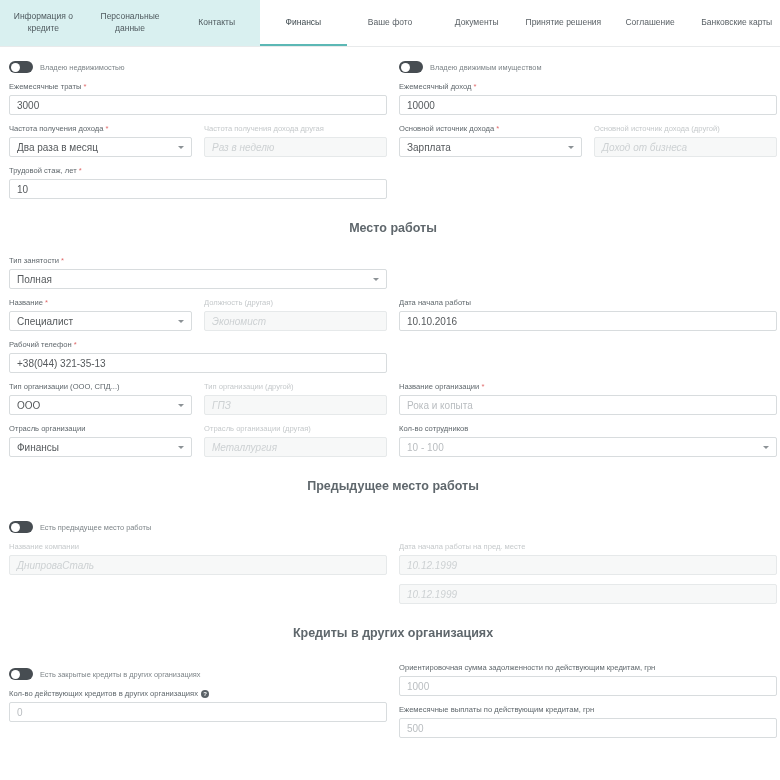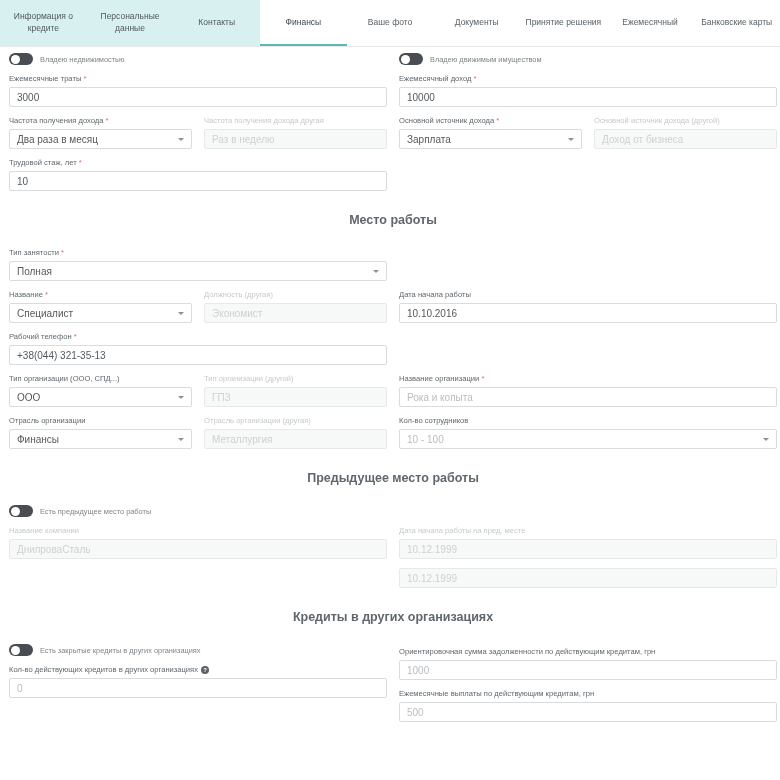--- a/index.html
+++ b/index.html
@@ -87,40 +87,41 @@
     color: #55595c;
     padding: 0 7px;
     outline: none;
     display: flex;
     align-items: center;
   }
   .control.disabled {
     background: #f7f8f8;
     border-color: #e6e9ea;
     color: #cdd1d3;
+    font-style: italic;
   }
   .control.ph { color: #b9bdc0; }
   .control.select {
     justify-content: space-between;
     cursor: pointer;
   }
   .caret {
     width: 0; height: 0;
     border-left: 3px solid transparent;
     border-right: 3px solid transparent;
     border-top: 3.5px solid #8c9296;
     margin-left: 6px;
   }
 
   
   .toggle-wrap {
     display: flex;
     align-items: center;
     gap: 7px;
-    margin-top: 6px;
+    margin-top: 14px;
     cursor: pointer;
   }
   .toggle {
     width: 24px; height: 12px;
     border-radius: 7px;
     background: #474d52;
     position: relative;
     flex: 0 0 auto;
   }
   .toggle .knob {
@@ -181,21 +182,21 @@
   <div class="tab">
       <span>Ваше фото</span>
     </div>
   <div class="tab">
       <span>Документы</span>
     </div>
   <div class="tab">
       <span>Принятие решения</span>
     </div>
   <div class="tab">
-      <span>Ежемесячный</span>
+      <span>Соглашение</span>
     </div>
   <div class="tab">
       <span>Банковские карты</span>
     </div>
 </div>
 
 <div class="page">
 
   <div class="row">
     <div class="col">

